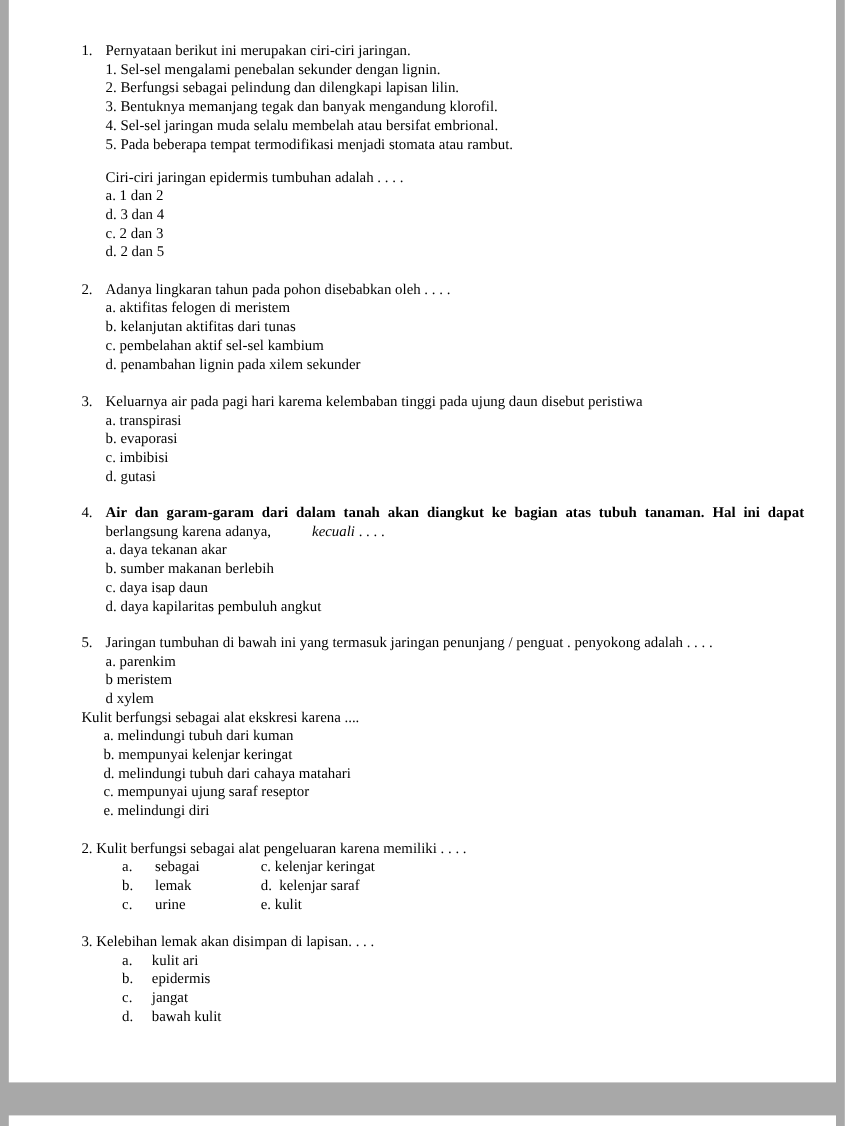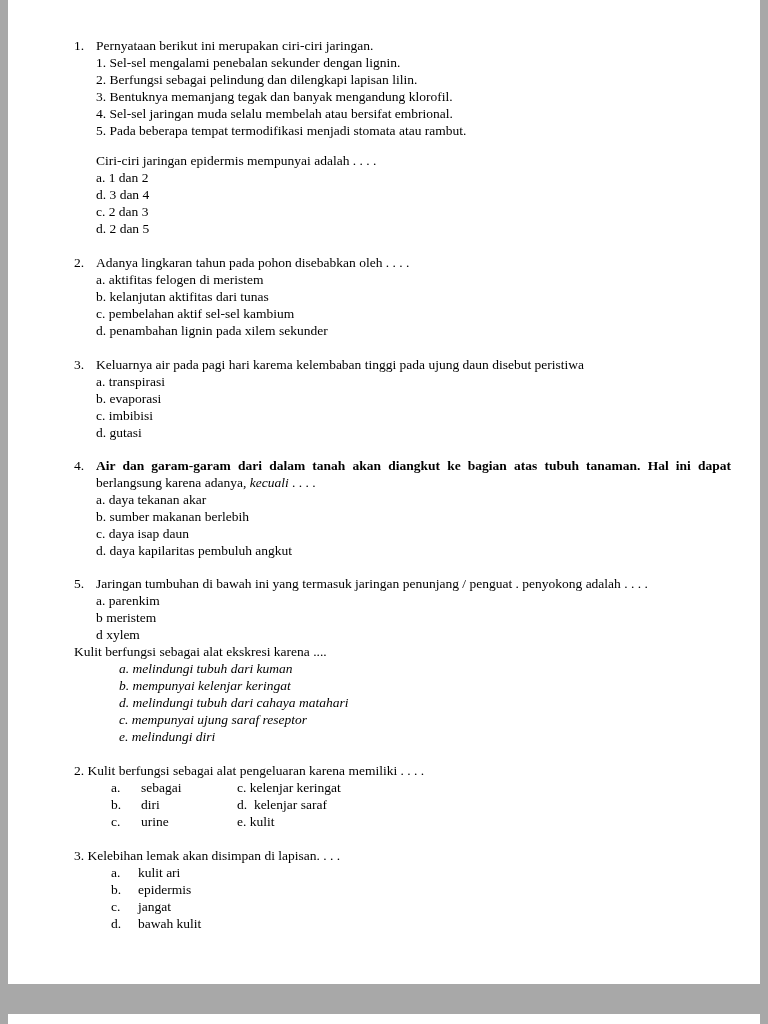--- a/index.html
+++ b/index.html
@@ -32,22 +32,22 @@
   .line { white-space: nowrap; }
   .justify-line {
     text-align: justify;
     text-align-last: justify;
     white-space: normal;
     font-weight: bold;
   }
   .gap13 { height: 13px; }
   .mt17 { margin-top: 17px; }
   .mt16 { margin-top: 16px; }
-  .it { font-style: italic; }
-  .indent-options { margin-left: 45px; font-style: italic; }
+  .it { font-style: italic; margin-left: 34px; }
+  .indent-options { margin-left: 20px; }
   .k-row { display: flex; margin-left: 37px; }
   .k-row .letter { width: 30px; flex-shrink: 0; }
   .k-row .label { width: 96px; flex-shrink: 0; }
   .k-row .right { white-space: pre; }
   .k3-row { display: flex; margin-left: 37px; }
   .k3-row .letter { width: 27px; flex-shrink: 0; }
 </style>
 </head>
 <body>
 
@@ -56,21 +56,21 @@
   <section class="q">
     <span class="qnum">1.</span>
     <div class="qbody">
       <p class="line">Pernyataan berikut ini merupakan ciri-ciri jaringan.</p>
       <p class="line">1. Sel-sel mengalami penebalan sekunder dengan lignin.</p>
       <p class="line">2. Berfungsi sebagai pelindung dan dilengkapi lapisan lilin.</p>
       <p class="line">3. Bentuknya memanjang tegak dan banyak mengandung klorofil.</p>
       <p class="line">4. Sel-sel jaringan muda selalu membelah atau bersifat embrional.</p>
       <p class="line">5. Pada beberapa tempat termodifikasi menjadi stomata atau rambut.</p>
       <div class="gap13"></div>
-      <p class="line">Ciri-ciri jaringan epidermis mempunyai adalah . . . .</p>
+      <p class="line">Ciri-ciri jaringan epidermis tumbuhan adalah . . . .</p>
       <p class="line">a. 1 dan 2</p>
       <p class="line">d. 3 dan 4</p>
       <p class="line">c. 2 dan 3</p>
       <p class="line">d. 2 dan 5</p>
     </div>
   </section>
 
   <section class="q mt17">
     <span class="qnum">2.</span>
     <div class="qbody">
@@ -128,21 +128,21 @@
 
   <section class="mt17">
     <p class="line">2. Kulit berfungsi sebagai alat pengeluaran karena memiliki . . . .</p>
     <div class="k-row">
       <span class="letter">a.</span>
       <span class="label">sebagai</span>
       <span class="right">c. kelenjar keringat</span>
     </div>
     <div class="k-row">
       <span class="letter">b.</span>
-      <span class="label">diri</span>
+      <span class="label">lemak</span>
       <span class="right">d.  kelenjar saraf</span>
     </div>
     <div class="k-row">
       <span class="letter">c.</span>
       <span class="label">urine</span>
       <span class="right">e. kulit</span>
     </div>
   </section>
 
   <section class="mt17">

